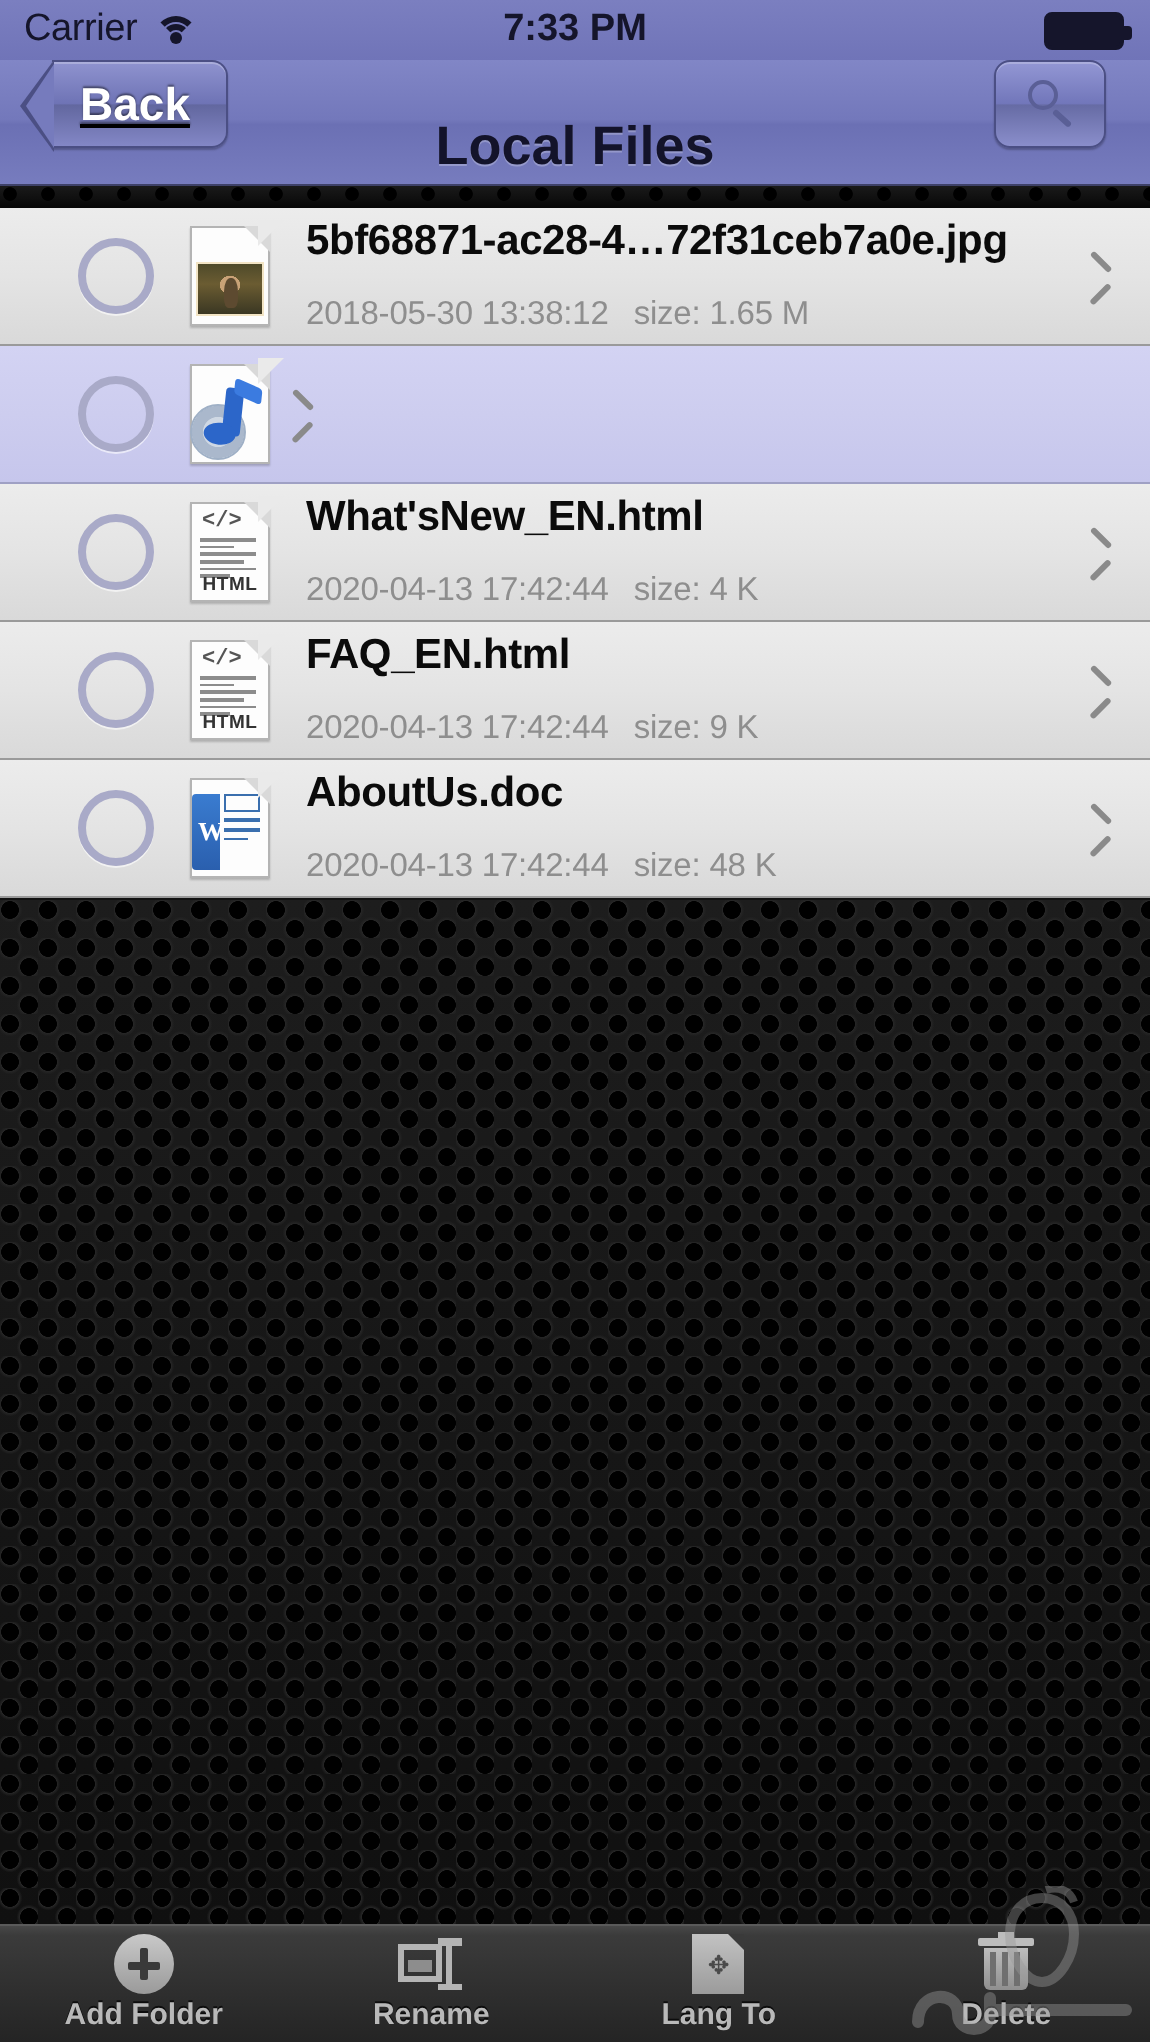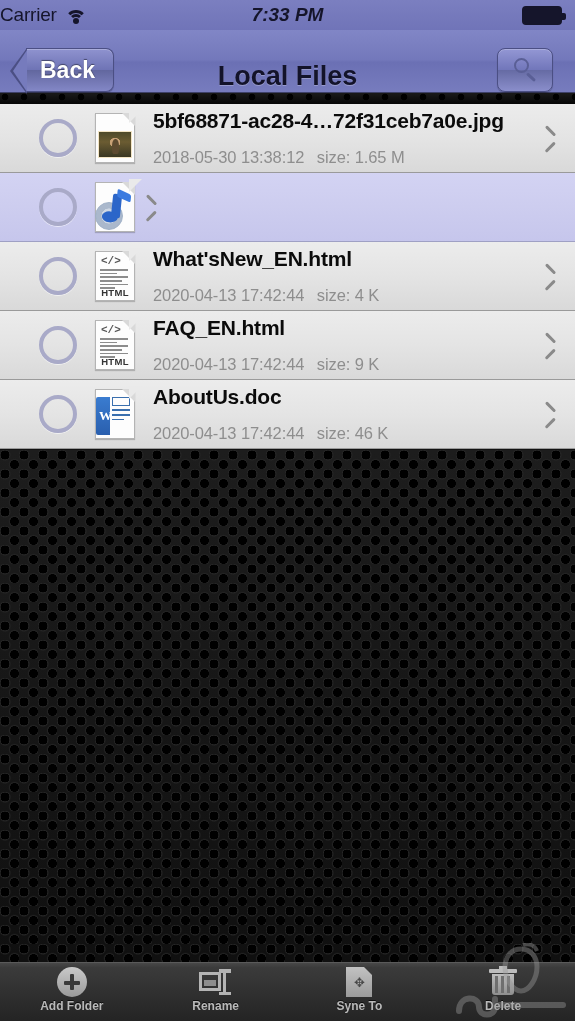--- a/index.html
+++ b/index.html
@@ -10,55 +10,56 @@
     -webkit-font-smoothing:antialiased;
   }
   #screen { position:relative; width:575px; height:1021px; overflow:hidden; }
 
   
   .statusbar{
     position:relative; height:30px; width:100%;
     background:linear-gradient(to bottom,#7b7fc0 0%,#7074b8 100%);
     display:flex; align-items:center; color:#1a1a2e;
   }
-  .sb-left{ display:flex; align-items:flex-end; gap:7px; }
+  .sb-left{ display:flex; align-items:center; gap:7px; padding-left:12px; }
   .sb-carrier{ font-size:19px; color:#15152b; letter-spacing:-0.2px; }
   .wifi-ico{ position:relative; width:24px; height:18px; }
   .wifi-ico i{
     position:absolute; left:50%; transform:translateX(-50%);
     border:3.0px solid #15152b; border-bottom-color:transparent;
     border-left-color:transparent; border-right-color:transparent;
     border-radius:50%;
   }
   .wifi-ico i.a{ width:22px; height:22px; top:2px; }
   .wifi-ico i.b{ width:14px; height:14px; top:6px; }
   .wifi-ico i.c{
     width:6px;height:6px;top:10px;border-radius:50%;
     background:#15152b;border:none;
   }
   .sb-center{
     position:absolute; left:0; right:0; text-align:center;
-    font-size:19px; font-weight:bold; color:#15152b; letter-spacing:0px;font-style:italic;
+    font-size:19px; font-weight:bold; color:#15152b; letter-spacing:0px;
   }
   .sb-right{ margin-left:auto; padding-right:13px; display:flex; align-items:center; }
   .battery{
     position:relative; width:40px; height:19px; border:2px solid #15152b;
     border-radius:4px; background:#15152b;
   }
   .battery:after{
     content:""; position:absolute; right:-6px; top:5px; width:4px; height:7px;
     background:#15152b; border-radius:0 2px 2px 0;
   }
 
   
   .navbar{
     position:relative; height:63px; width:100%;
     background:linear-gradient(to bottom,#8186c6 0%,#7378bb 48%,#6b70b4 52%,#777cbe 100%);
-    display:flex; align-items:flex-end;
+    display:flex; align-items:flex-start;
     border-bottom:1px solid #3e4168;
+    text-decoration:underline;
   }
   .nav-title{
     position:absolute; left:0; right:0; text-align:center;
     font-size:27px; font-weight:bold; color:#13132a;
     text-shadow:0 1px 0 rgba(255,255,255,0.25);
     margin-top:28px;
   }
   .backbtn{
     position:relative; margin-left:26px; height:44px;
     padding:0 18px 0 14px;
@@ -246,21 +247,21 @@
     background:linear-gradient(to bottom,#484848 0%,#3b3b3b 8%,#2f2f2f 55%,#242424 100%);
     border-top:1px solid #5a5a5a;
     display:flex; align-items:flex-start;
   }
   .tb-item{
     flex:1; height:100%; display:flex; flex-direction:column;
     align-items:center; justify-content:flex-start; padding-top:4px; gap:2px;
     position:relative;
   }
   .tb-label{
-    font-size:12px; font-weight:bold; color:#b9b9b9;
+    font-size:15px; font-weight:bold; color:#b9b9b9;
     text-shadow:0 -1px 0 rgba(0,0,0,0.7);
   }
   .tb-ico{ width:34px; height:30px; position:relative; }
   
   .ic-add{
     width:30px;height:30px;border-radius:50%;
     background:linear-gradient(to bottom,#c9c9c9,#9a9a9a);
     margin:0 auto; position:relative;
   }
   .ic-add:before,.ic-add:after{
@@ -468,21 +469,21 @@
         <div class="wlines">
             <i></i>
             <i></i>
             <i></i>
           </div>
       </div>
       <div class="meta">
         <div class="fname">AboutUs.doc</div>
         <div class="fsub">
           <span>2020-04-13 17:42:44</span>
-          <span class="sz">size: 46 K</span>
+          <span class="sz">size: 48 K</span>
         </div>
       </div>
       <div class="chev">
           <i></i>
           <b></b>
         </div>
     </div>
   </div>
 
   <div class="body-mesh" style="top:450px; bottom:59px;"></div>
@@ -509,21 +510,21 @@
     </div>
 
 
     <div class="tb-item">
       <div class="tb-ico">
         <div class="ic-move">
             <div class="pg"></div>
           <div class="ar">✥</div>
         </div>
       </div>
-      <div class="tb-label">Syne To</div>
+      <div class="tb-label">Lang To</div>
     </div>
 
     <div class="tb-item">
       <div class="tb-ico">
         <div class="ic-del">
             <div class="hdl"></div>
             <div class="lid"></div>
             <div class="can"></div>
           </div>
       </div>

